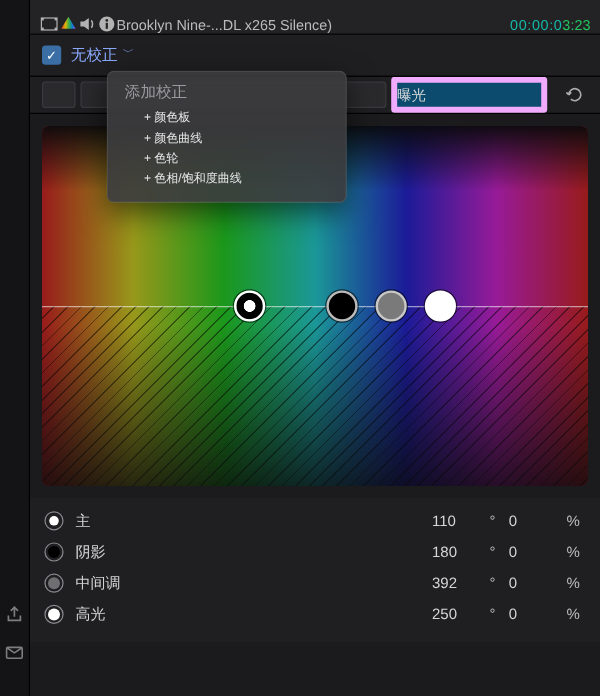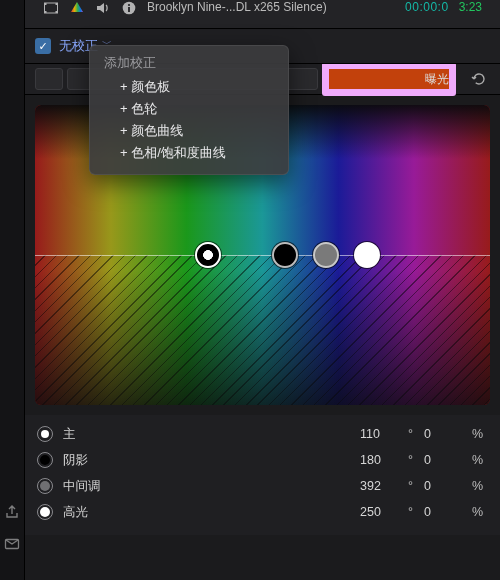--- a/index.html
+++ b/index.html
@@ -1,41 +1,41 @@
 <!DOCTYPE html>
 <html><head>
 <meta charset="utf-8">
 <style>
   html,body{margin:0;padding:0;background:#1b1b1d;font-family:-apple-system,"Helvetica Neue",Arial,sans-serif;font-size:13px;color:#ccc;width:500px;height:580px;overflow:hidden}
   .root{display:flex;height:580px;width:500px}
   .left-rail{width:24px;background:#141416;display:flex;flex-direction:column;justify-content:flex-end;align-items:center;padding-bottom:20px;border-right:1px solid #000}
   .left-rail .rail-icon{width:16px;height:16px;margin:8px 0;opacity:.7}
   .main{flex:1;display:flex;flex-direction:column;min-width:0}
-  .topbar{height:28px;display:flex;align-items:flex-start;padding:0 18px;background:#232326;border-bottom:1px solid #000;gap:10px;font-size:12px}
+  .topbar{height:28px;display:flex;align-items:flex-end;padding:0 8px;background:#232326;border-bottom:1px solid #000;gap:0;font-size:12px}
   .topbar .tb-icon{width:16px;height:16px;display:flex;align-items:center;justify-content:center;opacity:.85}
   .clip-title{color:#bbb;white-space:nowrap;overflow:hidden;text-overflow:ellipsis;flex:0 1 auto}
   .spacer{flex:1}
   .tc-gray{color:#14b8a6;letter-spacing:.5px;font-variant-numeric:tabular-nums}
   .tc-white{color:#22c55e;font-variant-numeric:tabular-nums}
 
   .toolbar{height:34px;display:flex;align-items:center;padding:0 10px;gap:8px;border-bottom:1px solid #000;background:#1f1f22;position:relative}
   .chk{width:16px;height:16px;border-radius:3px;background:#3a6ea5;display:flex;align-items:center;justify-content:center;font-size:11px;color:#fff}
   .dd-label{color:#8aa9ff;font-size:13px;display:flex;gap:4px}
   .chev{font-size:10px;opacity:.7}
 
   
-  .menu{position:absolute;top:16px;left:64px;background:rgba(60,60,62,.92);border-radius:6px;padding:8px 14px 10px 14px;box-shadow:0 8px 24px rgba(0,0,0,.55);z-index:20;min-width:170px;border:1px solid rgba(255,255,255,.08)}
+  .menu{position:absolute;top:30px;left:64px;background:rgba(60,60,62,.92);border-radius:6px;padding:8px 14px 10px 14px;box-shadow:0 8px 24px rgba(0,0,0,.55);z-index:20;min-width:170px;border:1px solid rgba(255,255,255,.08)}
   .menu-title{color:#9a9a9e;font-size:13px;margin-bottom:4px}
-  .menu-item{color:#e8e8ea;font-size:13px;line-height:1.7;padding-left:16px}
+  .menu-item{color:#e8e8ea;font-size:10px;line-height:1.7;padding-left:16px}
 
   
   .segrow{height:30px;display:flex;align-items:center;padding:0 10px;gap:4px;border-bottom:1px solid #000;background:#1f1f22}
   .seg-sq{width:26px;height:20px;border:1px solid #3a3a3e;border-radius:3px;background:#2a2a2d}
   .seg-wide{flex:1;height:20px;border:1px solid #3a3a3e;border-radius:3px;background:#2a2a2d}
-  .seg-btn{width:120px;height:20px;border:7px solid #f0abfc;border-radius:3px;background:#c2410c;display:flex;align-items:center;justify-content:flex-end;font-size:12px;color:#ddd}
+  .seg-btn{width:120px;height:20px;border:5px solid #f0abfc;border-radius:3px;background:#0c4a6e;display:flex;align-items:center;justify-content:flex-start;font-size:12px;color:#ddd}
   .undo{width:24px;height:20px;display:flex;align-items:center;justify-content:center;color:#aaa;margin-left:6px}
 
   .viewer{position:relative;margin:10px;height:300px;border-radius:6px;overflow:hidden;background:#0c0c0e}
   .spectrum{position:absolute;inset:0;}
   .hue{position:absolute;inset:0;background:linear-gradient(90deg,
       hsl(0,70%,35%),hsl(30,70%,35%),hsl(60,70%,35%),hsl(90,70%,35%),
       hsl(120,70%,35%),hsl(150,70%,35%),hsl(180,70%,35%),hsl(210,70%,35%),
       hsl(240,70%,35%),hsl(270,70%,35%),hsl(300,70%,35%),hsl(330,70%,35%),hsl(360,70%,35%));}
   .fadeTop{position:absolute;inset:0;background:linear-gradient(180deg,rgba(10,10,12,.95) 0%,rgba(10,10,12,0) 18%,rgba(10,10,12,0) 50%,rgba(10,10,12,0) 100%)}
   .fadeBot{position:absolute;inset:0;background:linear-gradient(0deg,rgba(10,10,12,.8) 0%,rgba(10,10,12,0) 45%)}
@@ -127,22 +127,22 @@
     <div class="toolbar">
       <span class="chk">✓</span>
       <span class="dd-label">
         <span>无校正</span>
         <span class="chev">﹀</span>
       </span>
 
       <div class="menu">
         <div class="menu-title">添加校正</div>
         <div class="menu-item">+ 颜色板</div>
+        <div class="menu-item">+ 颜色曲线</div>
         <div class="menu-item">+ 色轮</div>
-        <div class="menu-item">+ 颜色曲线</div>
         <div class="menu-item">+ 色相/饱和度曲线</div>
       </div>
     </div>
 
     <div class="segrow">
       <div class="seg-sq"></div>
       <div class="seg-wide"></div>
       <div class="seg-btn">
           <span>曝光</span>
         </div>

